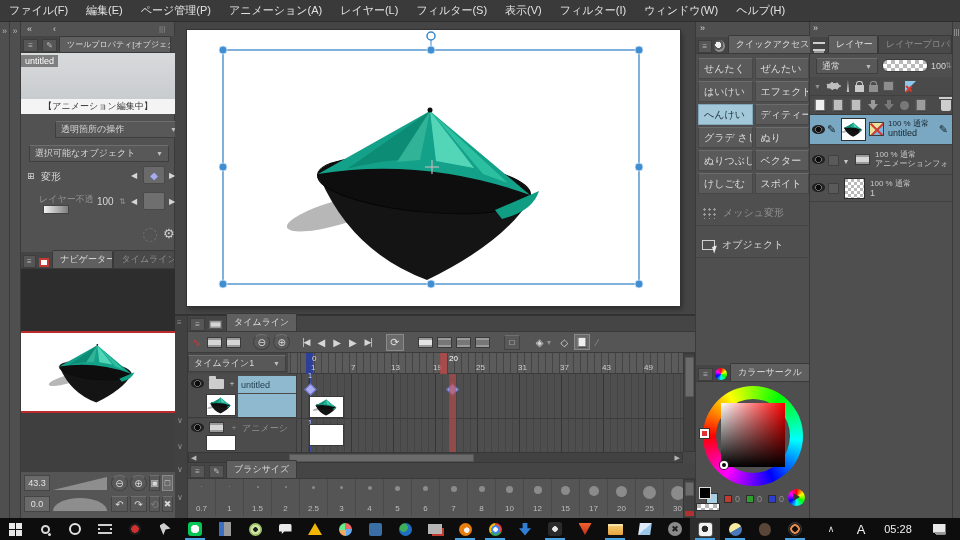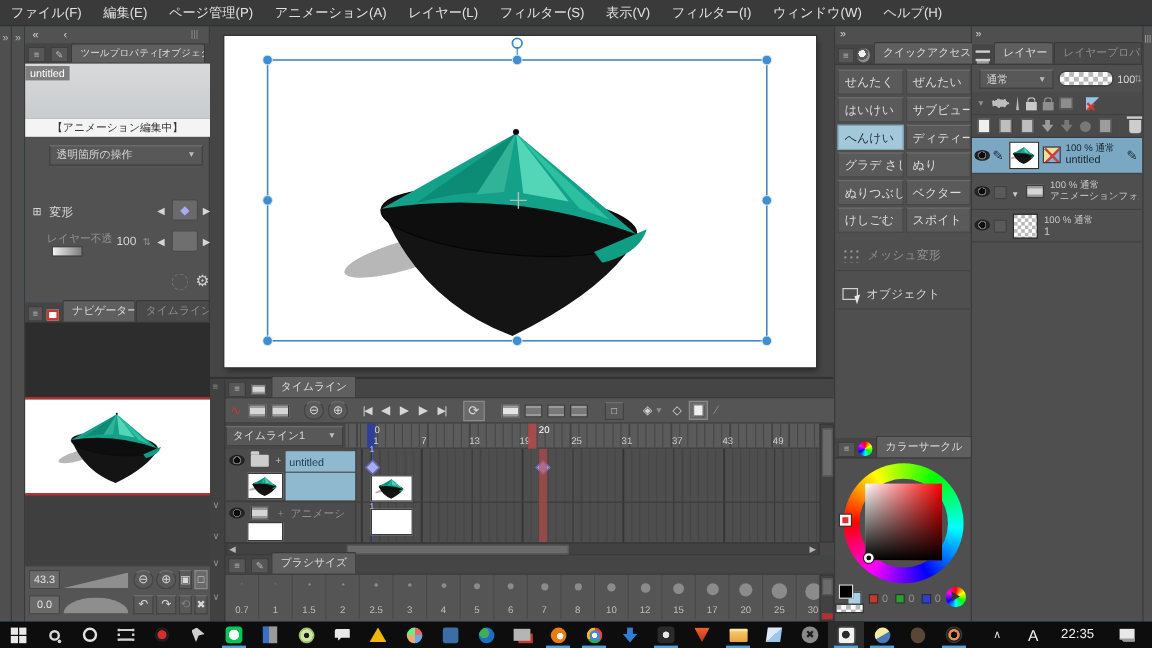--- a/index.html
+++ b/index.html
@@ -100,22 +100,26 @@
     <div class="abs dim f8" style="left:138px;top:2px">|||</div>
     <div class="tabbar" style="left:0;top:14px;width:154px;height:17px;border-bottom:1px solid #3a3a3a">
       <span class="mbox">≡</span>
       <span class="mbox">✎</span>
       <span class="tab" style="font-size:8px;max-width:112px">ツールプロパティ[オブジェクト]</span>
     </div>
     <div class="abs" style="left:0;top:31px;width:154px;height:46px;background:linear-gradient(#d8dadc,#c9ccce);overflow:hidden">
       <span class="abs" style="left:0;top:2px;background:rgba(110,110,110,.85);color:#fff;font-size:9px;padding:1px 4px">untitled</span>
     </div>
     <div class="abs" style="left:0;top:77px;width:154px;height:15px;background:#f4f4f4;color:#333;font-size:9px;display:flex;align-items:center;justify-content:center;white-space:nowrap;overflow:hidden">【アニメーション編集中】</div>
-    <div class="ddl abs f9" style="left:20px;top:99px;width:128px;height:17px">
+    <div class="ddl abs f9" style="left:34px;top:99px;width:128px;height:17px">
       <span>透明箇所の操作</span>
+        <span class="ar">▼</span>
+    </div>
+    <div class="ddl abs f9" style="left:8px;top:123px;width:140px;height:17px">
+      <span>選択可能なオブジェクト</span>
         <span class="ar">▼</span>
     </div>
     <div class="abs txt f9" style="left:6px;top:149px">⊞</div>
     <div class="abs txt f10" style="left:20px;top:148px">変形</div>
     <div class="abs txt f8" style="left:110px;top:149px">◀</div>
     <div class="abs" style="left:122px;top:144px;width:22px;height:18px;background:#6a6a6a;border:1px solid #4a4a4a;border-radius:2px;display:flex;align-items:center;justify-content:center">
       <span style="color:#a7abf2;font-size:10px">◆</span>
     </div>
     <div class="abs txt f8" style="left:148px;top:149px">▶</div>
     <div class="abs dim f9" style="left:18px;top:171px">レイヤー不透</div>
@@ -424,21 +428,21 @@
     <div class="abs txt f9" style="left:4px;top:1px">»</div>
     <div class="tabbar" style="left:0;top:15px;width:115px;height:17px;border-bottom:1px solid #3a3a3a">
       <span class="mbox">≡</span>
       <span style="width:12px;height:12px;border-radius:50%;background:radial-gradient(circle at 40% 40%,#efefef 3px,#5a5a5a 3px 5px,#8c8c8c 5px);margin:0 3px 1px 0"></span>
       <span class="tab">クイックアクセス</span>
     </div>
     <div class="abs" style="left:2px;top:36px;width:111px;display:grid;grid-template-columns:1fr 1fr;gap:2px">
       <div class="qab">せんたく</div>
       <div class="qab">ぜんたい</div>
       <div class="qab">はいけい</div>
-      <div class="qab">サブビュー</div>
+      <div class="qab">エフェクト</div>
       <div class="qab on">へんけい</div>
       <div class="qab">ディティール</div>
       <div class="qab">グラデ さし</div>
       <div class="qab">ぬり</div>
       <div class="qab">ぬりつぶし</div>
       <div class="qab">ベクター</div>
       <div class="qab">けしごむ</div>
       <div class="qab">スポイト</div>
     </div>
     <div class="abs" style="left:0;top:178px;width:115px;height:26px;border-bottom:1px solid #444;display:flex;align-items:center">
@@ -630,20 +634,20 @@
     <div class="tb run">
         <span class="ti" style="width:14px;height:14px;border-radius:50%;background:radial-gradient(transparent 2.5px,#e88a4a 3px 4.5px,#232323 5px);border:1px solid #3a3a3a"></span>
       </div>
     <div class="tb" style="margin-left:6px">
         <span style="color:#e2e2e2;font-size:9px">∧</span>
       </div>
     <div class="tb">
         <span style="color:#f0f0f0;font-size:13px">A</span>
       </div>
     <div class="tb" style="width:44px">
-        <span style="color:#f0f0f0;font-size:11px">22:35</span>
+        <span style="color:#f0f0f0;font-size:11px">05:28</span>
       </div>
     <div class="tb" style="margin-left:4px">
         <span class="ti" style="width:13px;height:11px;background:#e8e8e8;clip-path:polygon(0 0,100% 0,100% 100%,30% 100%,15% 85%,0 85%);box-shadow:inset 0 -3px 0 #9a9a9a"></span>
       </div>
   </div>
 
 </div>
 
 </body></html>

